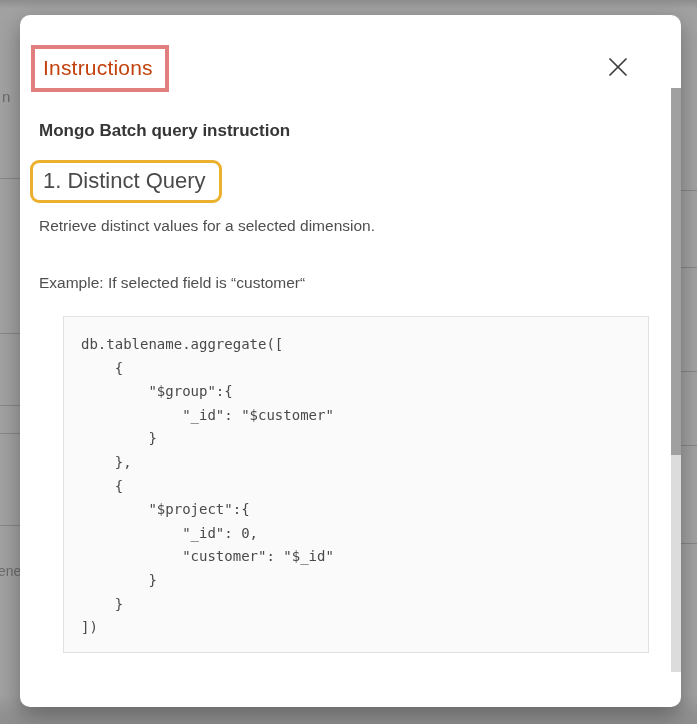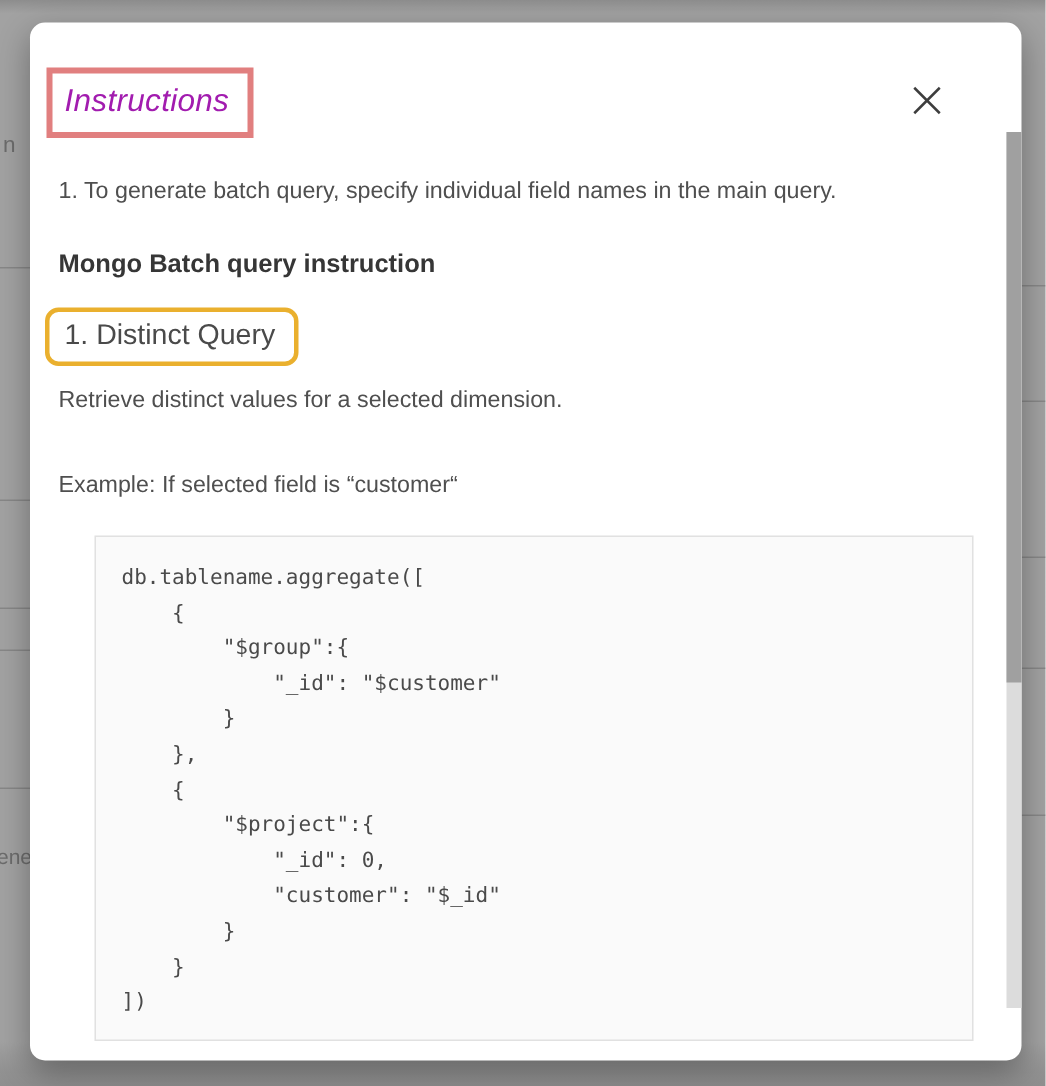--- a/index.html
+++ b/index.html
@@ -39,23 +39,22 @@
   .title-box {
     display: inline-block;
     margin-left: -8px;
     border: 4px solid #e17f7f;
     padding: 7px 12px 8px 8px;
     background: #fff;
   }
   .dialog-title {
     font-size: 21px;
     font-weight: 400;
-    color: #a21caf;
+    color: #c2410c;
     letter-spacing: 0.2px;
-    font-style: italic;
   }
   .close-btn {
     position: absolute;
     top: 34px; right: 45px;
     width: 36px; height: 36px;
     background: transparent;
     border: none;
     cursor: pointer;
     display: flex; align-items: center; justify-content: center;
   }
@@ -76,21 +75,21 @@
   }
   .highlight-box {
     display: inline-block;
     margin-top: 19px;
     margin-left: -9px;
     border: 3px solid #eab02e;
     border-radius: 9px;
     padding: 5px 13px 6px 10px;
     background: #fff;
   }
-  .highlight-label { font-size: 19px; color: #4a4a4a; }
+  .highlight-label { font-size: 22px; color: #4a4a4a; }
   .desc    { margin-top: 14px; }
   .example { margin-top: 39px; }
 
   .code-block {
     margin: 24px 0 0 24px;
     width: 586px;
     height: 337px;
     background: #fafafa;
     border: 1px solid #e1e1e1;
     padding: 16px 0 0 17px;
@@ -145,21 +144,20 @@
       <span>
         <svg width="20" height="20" viewBox="0 0 20 20">
           <line x1="1.5" y1="1.5" x2="18.5" y2="18.5" stroke="#3d3d3d" stroke-width="1.7"></line>
           <line x1="18.5" y1="1.5" x2="1.5" y2="18.5" stroke="#3d3d3d" stroke-width="1.7"></line>
         </svg>
       </span>
     </button>
   </div>
 
   <div class="modal-body">
-    <p class="txt intro">1. To generate batch query, specify individual field names in the main query.</p>
 
     <p class="section-heading">Mongo Batch query instruction</p>
 
     <div class="highlight-box">
       <span class="highlight-label">1. Distinct Query</span>
     </div>
 
     <p class="txt desc">Retrieve distinct values for a selected dimension.</p>
 
     <p class="txt example">Example: If selected field is “customer“</p>

